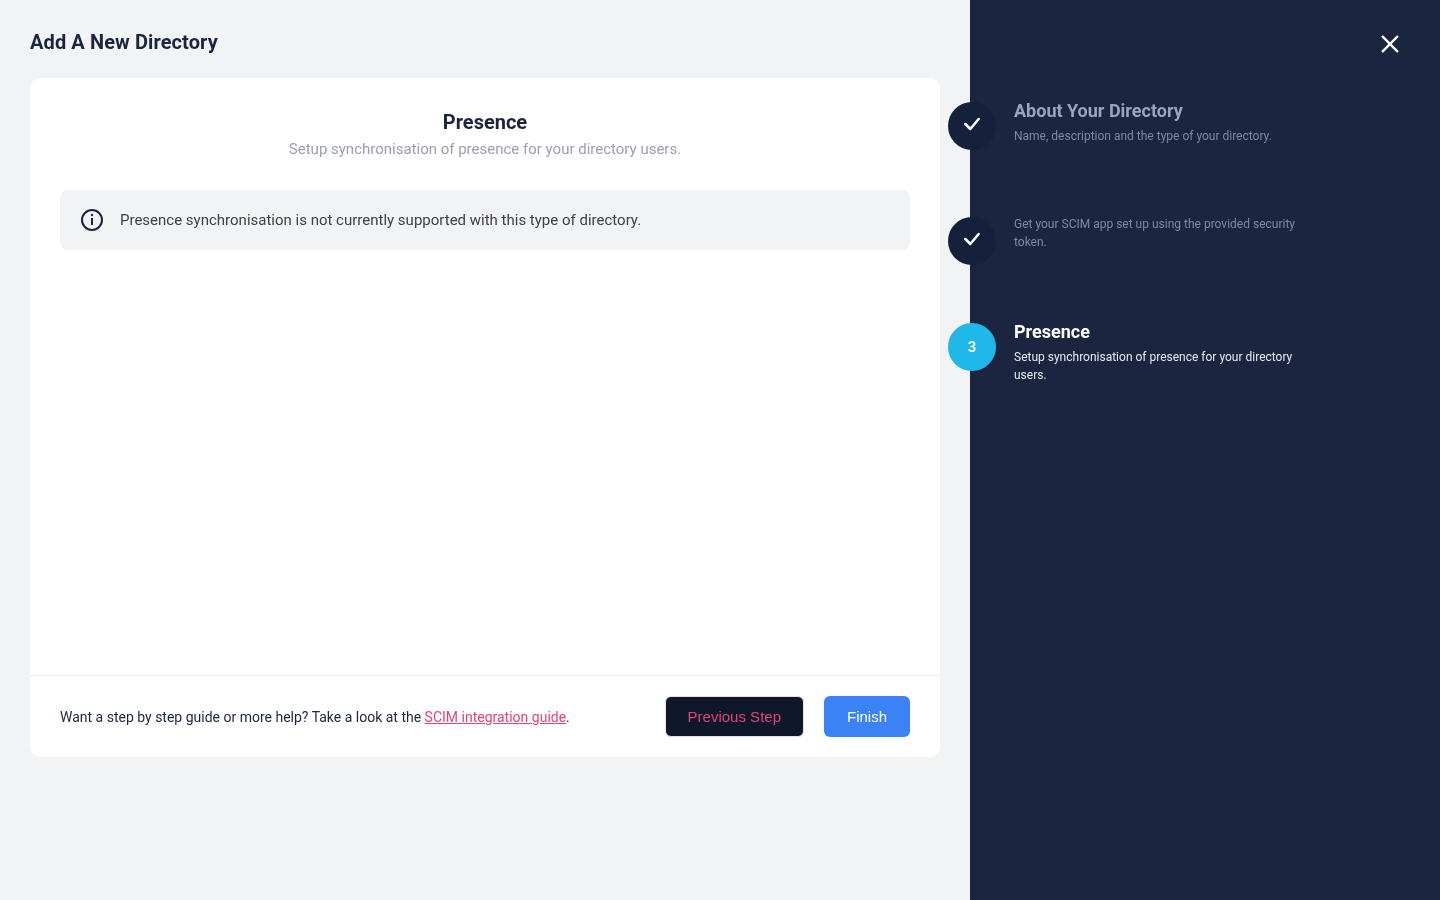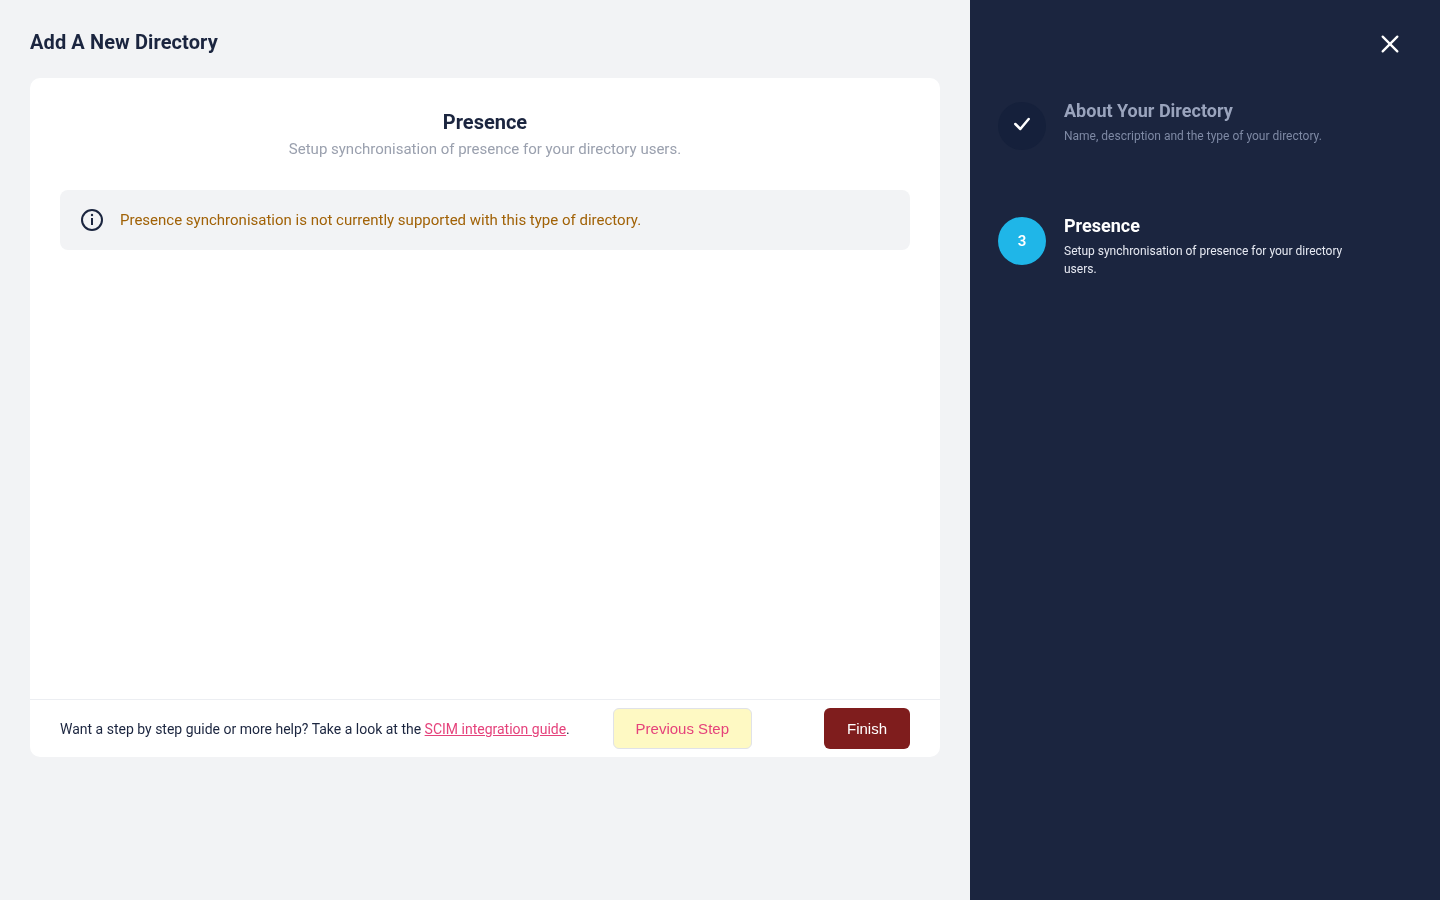--- a/index.html
+++ b/index.html
@@ -10,32 +10,32 @@
   .main-panel { width: 970px; height: 787px; padding: 0 30px; display: flex; flex-direction: column; }
   .page-title { font-size: 20px; font-weight: 700; color: #1b253f; padding: 30px 0 24px 0; letter-spacing: .1px; }
 
   .card { background: #ffffff; border-radius: 10px; flex: 1 1 auto; display: flex; flex-direction: column; margin-bottom: 30px; }
   .card-body { padding: 32px 30px 0 30px; flex: 1 1 auto; }
   .card-title { font-size: 20px; font-weight: 700; color: #1b253f; text-align: center; }
   .card-subtitle { font-size: 15px; color: #9aa0ae; text-align: center; margin-top: 6px; }
 
   .notice { margin-top: 32px; background: #f2f3f5; border-radius: 8px; padding: 18px 20px; display: flex; align-items: center; gap: 16px; }
   .notice-icon { width: 24px; height: 24px; flex: 0 0 24px; color: #1b253f; }
-  .notice-text { font-size: 15px; color: #a16207; }
+  .notice-text { font-size: 15px; color: #404040; }
 
-  .card-footer { border-top: 1px solid #eceef2; padding: 8px 30px; display: flex; align-items: center; gap: 28px; }
+  .card-footer { border-top: 1px solid #eceef2; padding: 20px 30px; display: flex; align-items: center; gap: 20px; }
   .help-text { font-size: 14px; color: #1b253f; flex: 1 1 auto; }
   .help-link { color: #e5427b; text-decoration: underline; cursor: pointer; }
 
   .btn { font-size: 15px; font-weight: 500; border-radius: 6px; padding: 11px 22px; cursor: pointer; border: 1px solid transparent; }
-  .btn-secondary { background: #fef9c3; color: #e5427b; border-color: #e0e2e8; }
-  .btn-primary { background: #7f1d1d; color: #ffffff; margin-left: 44px; }
+  .btn-secondary { background: #0f172a; color: #e5427b; border-color: #e0e2e8; }
+  .btn-primary { background: #3b82f6; color: #ffffff; }
 
   
-  .sidebar { width: 470px; height: 900px; background: #1b253f; color: #c6cbd8; position: relative; padding: 100px 44px 0 94px; }
+  .sidebar { width: 470px; height: 900px; background: #1b253f; color: #c6cbd8; position: relative; padding: 100px 44px 0 44px; }
   .close-btn { position: absolute; top: 30px; right: 34px; width: 32px; height: 32px; cursor: pointer; color: #ffffff; display:flex; align-items:center; justify-content:center; }
   .close-btn svg { width: 22px; height: 22px; }
 
   .step { position: relative; margin-bottom: 70px; }
   .step-marker { position: absolute; left: -66px; top: 2px; width: 48px; height: 48px; border-radius: 50%; display: flex; align-items: center; justify-content: center; font-size: 15px; font-weight: 600; }
   .step-marker.done { background: #15203b; color: #ffffff; }
   .step-marker.done svg { width: 20px; height: 20px; }
   .step-marker.active { background: #1fb6e8; color: #ffffff; }
 
   .step-title { font-size: 18px; font-weight: 700; margin-bottom: 6px; }
@@ -102,20 +102,21 @@
   </div>
 
   <div class="step done">
     <div class="step-marker done">
       <span>
         <svg viewBox="0 0 24 24" fill="none" stroke="currentColor" stroke-width="3" stroke-linecap="round" stroke-linejoin="round">
             <polyline points="4 12 10 18 20 6"></polyline>
           </svg>
       </span>
     </div>
+    <div class="step-desc">Get your SCIM app set up using the provided security token.</div>
   </div>
 
   <div class="step active">
     <div class="step-marker active">3</div>
     <div class="step-title">Presence</div>
     <div class="step-desc">Setup synchronisation of presence for your directory users.</div>
   </div>
 </div>
 
 </body></html>

